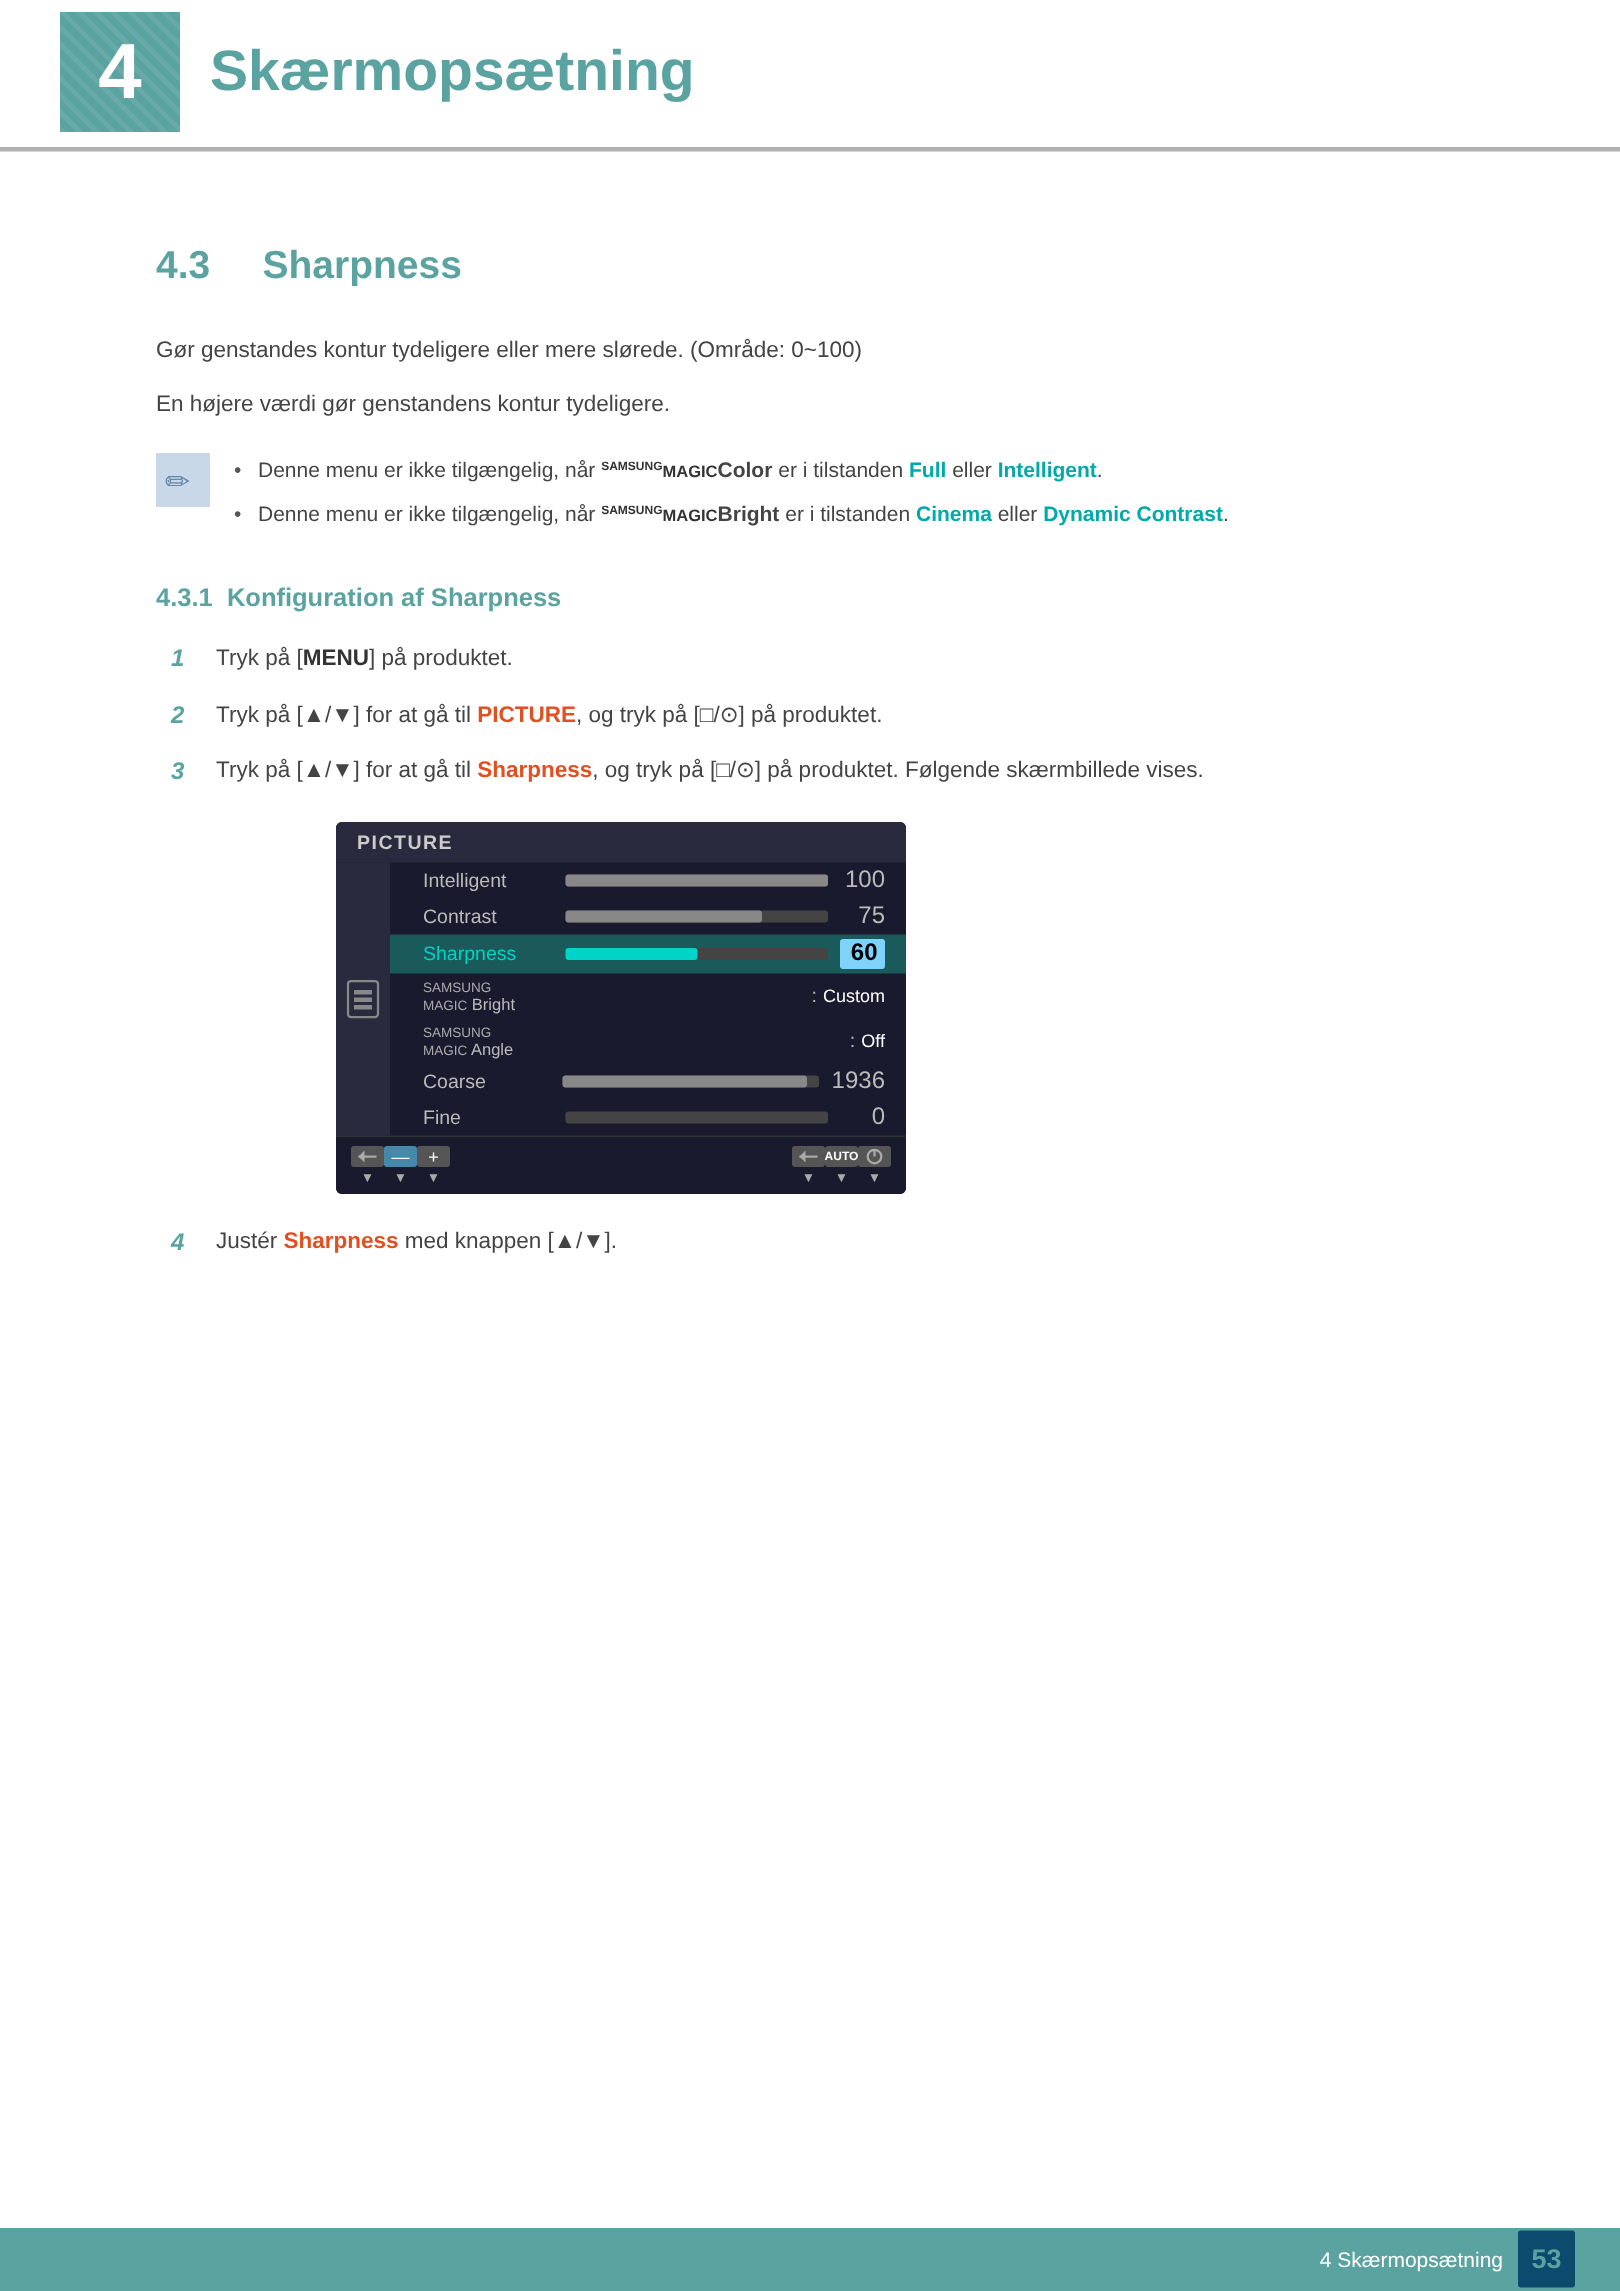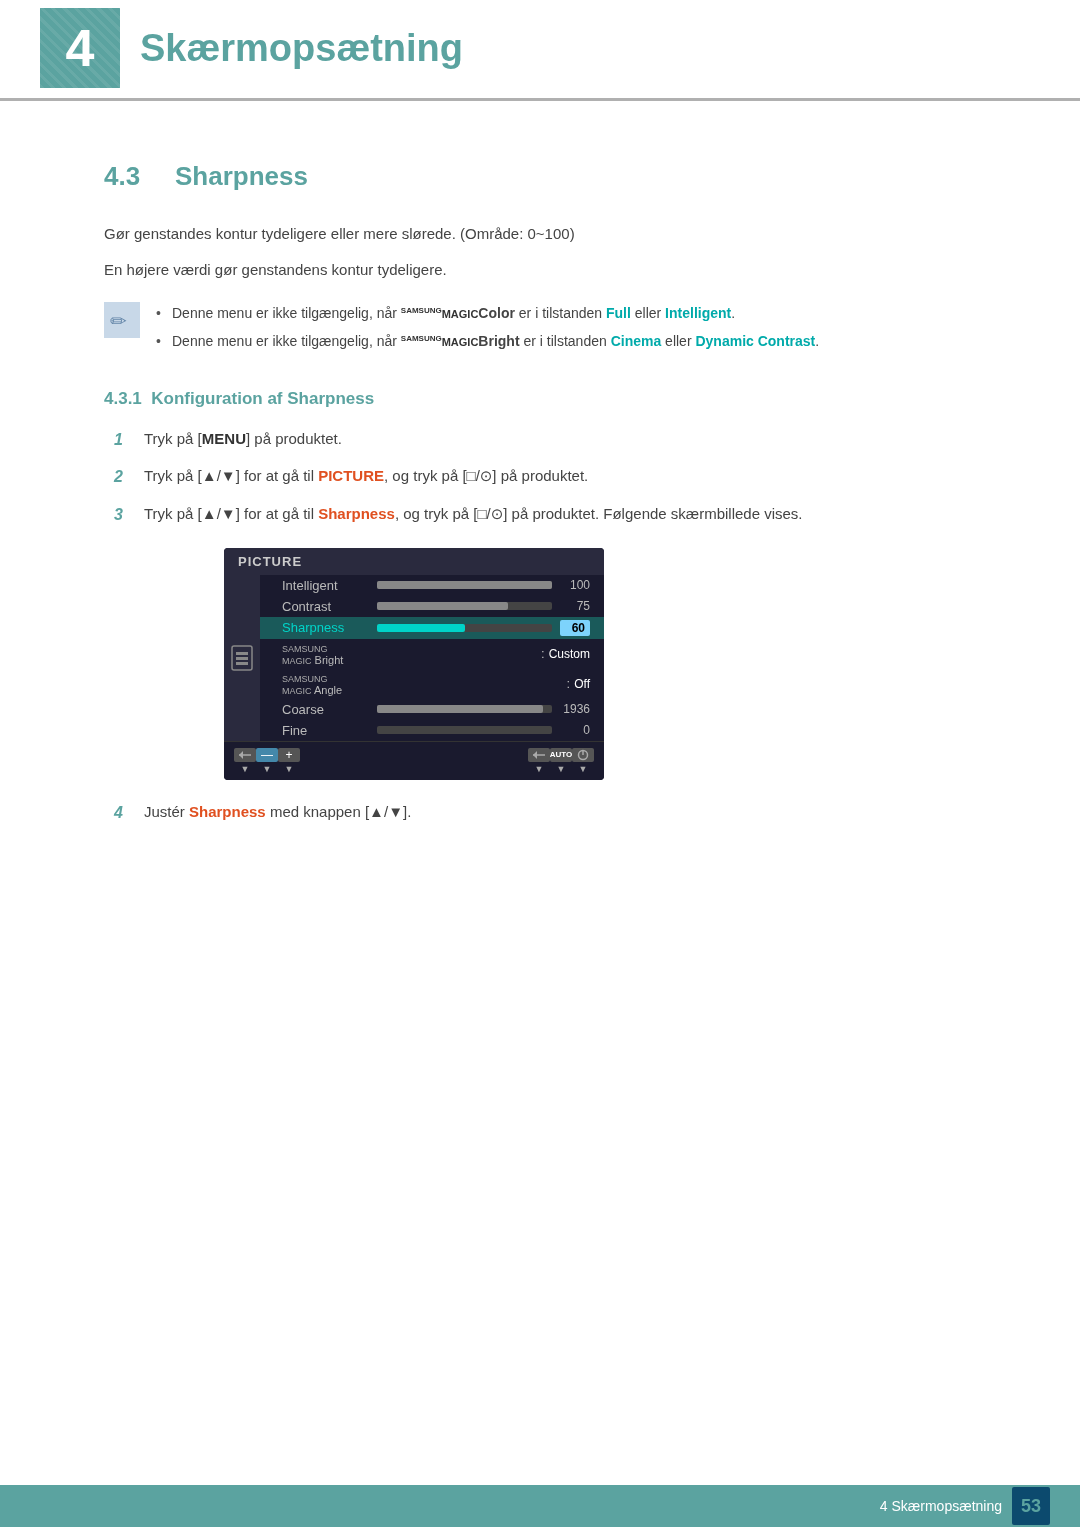--- a/index.html
+++ b/index.html
@@ -243,21 +243,21 @@
     }
 
     .menu-row-bar-fill.sharpness-fill {
       background: #00d4c8;
     }
 
     .menu-row-value {
       min-width: 30px;
       text-align: right;
       color: #bbb;
-      font-size: 12px;
+      font-size: 16px;
     }
 
     .menu-row-value.highlighted-val {
       background: #7dd3fc;
       color: #000;
       padding: 1px 5px;
       border-radius: 2px;
       font-weight: bold;
     }
 

